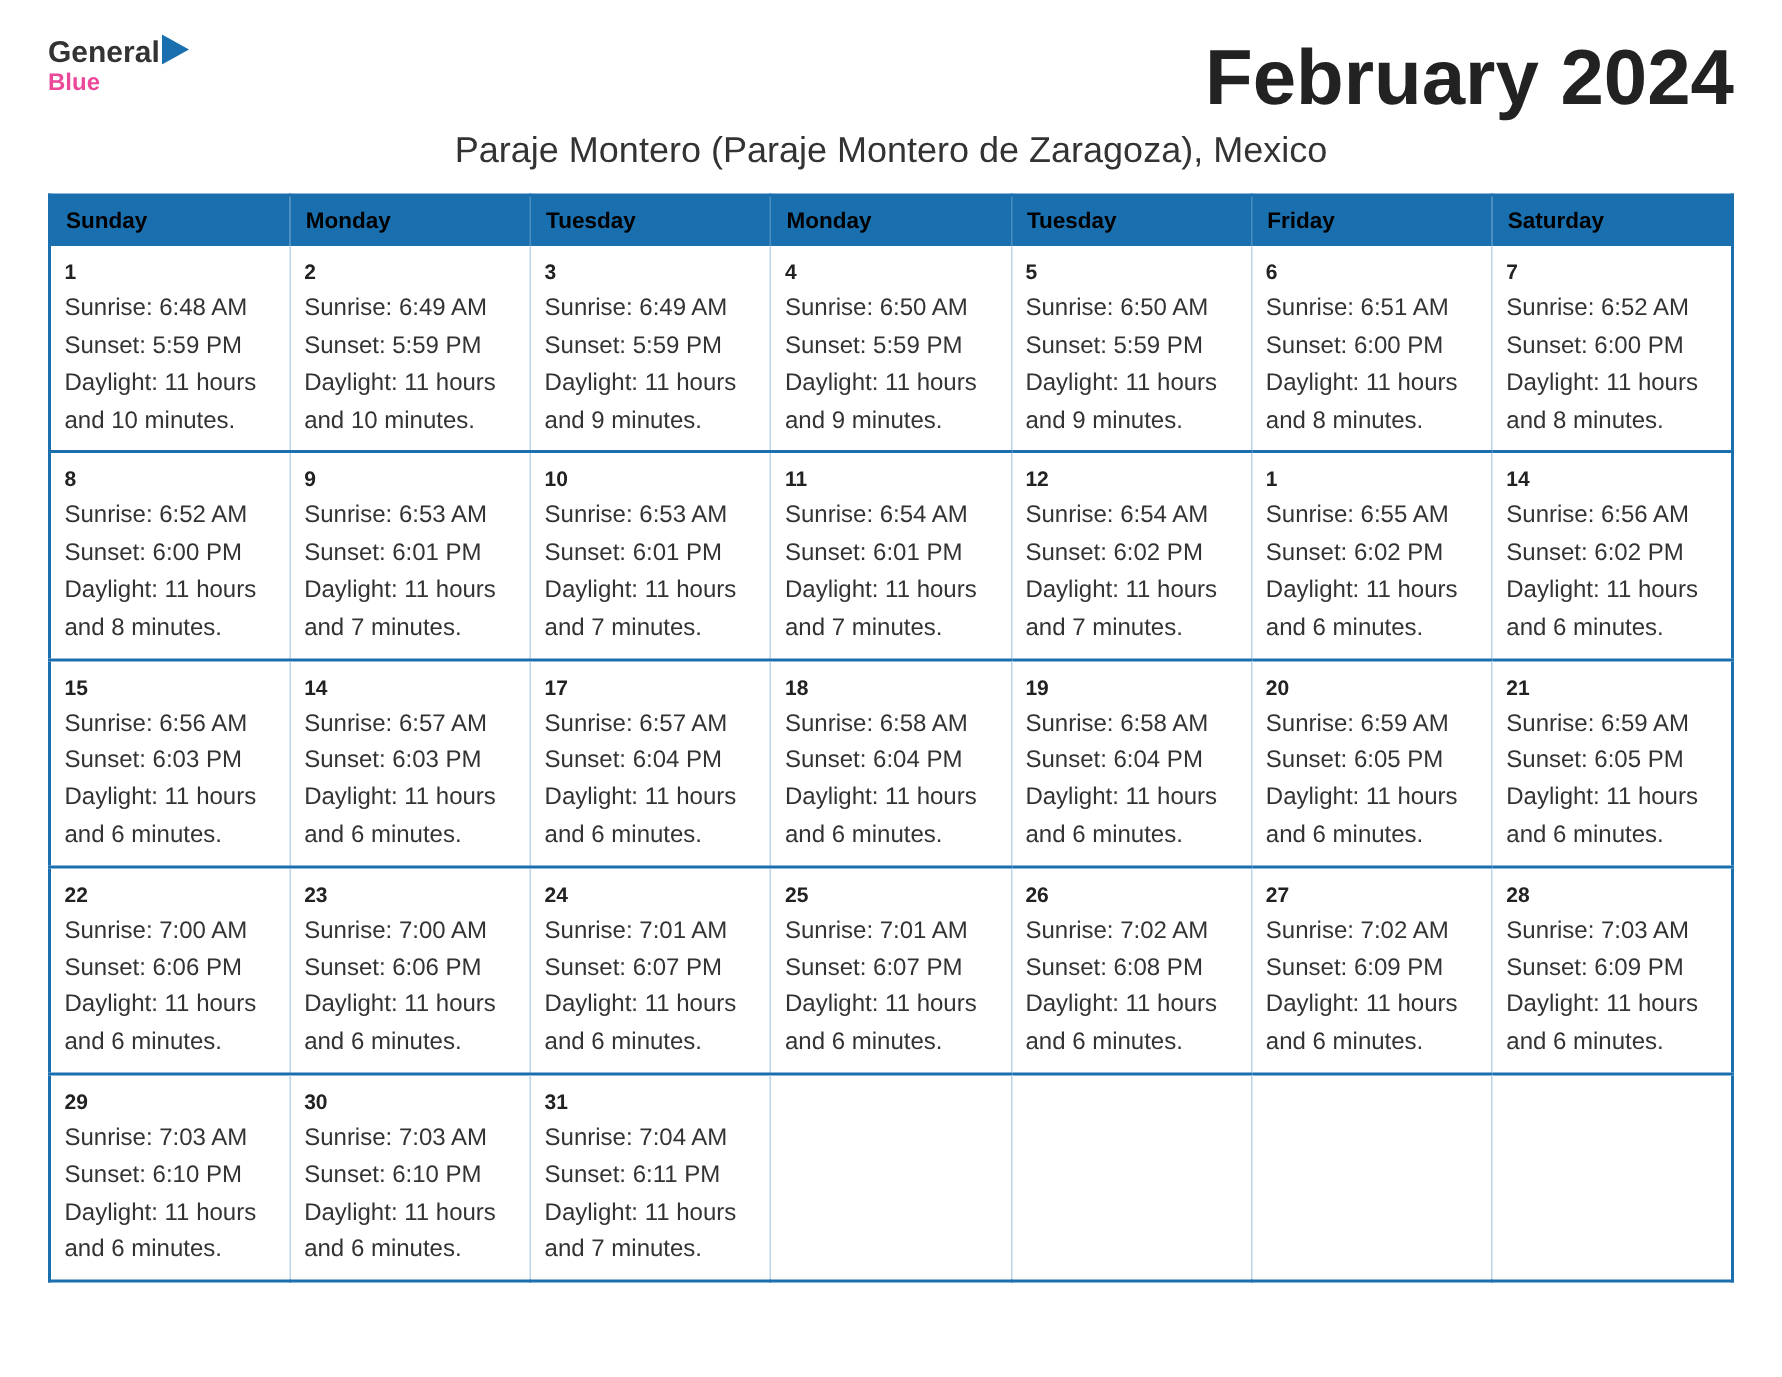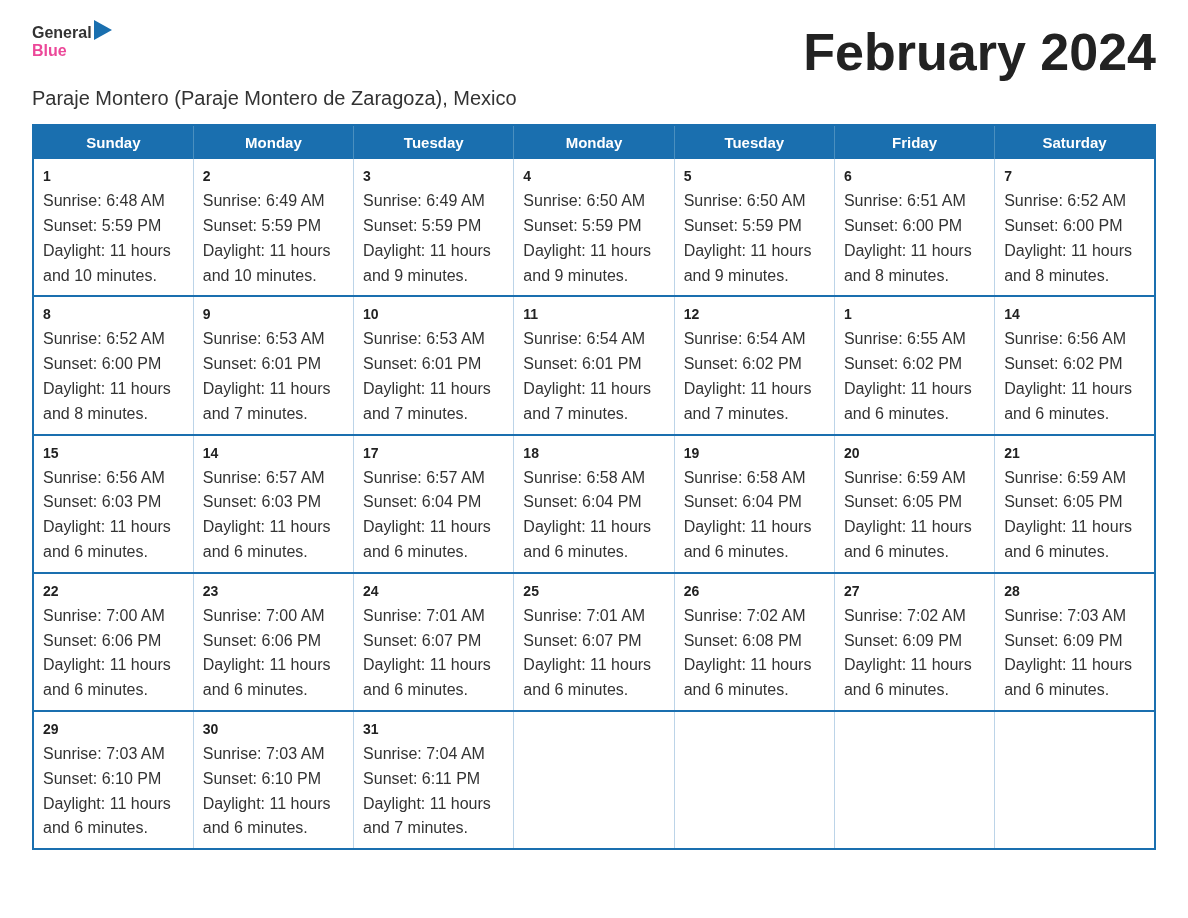--- a/index.html
+++ b/index.html
@@ -10,21 +10,21 @@
       width: 1188px;
       min-height: 918px;
     }
     .header-row {
       display: flex;
       align-items: flex-start;
       justify-content: space-between;
       margin-bottom: 6px;
     }
     .logo-text-general {
-      font-size: 16px;
+      font-size: 20px;
       font-weight: bold;
       color: #333;
     }
     .logo-area {
       display: flex;
       flex-direction: column;
       align-items: flex-start;
     }
     .logo-line1 {
       display: flex;
@@ -37,37 +37,38 @@
       margin-left: 0;
     }
     .month-title {
       font-size: 52px;
       font-weight: bold;
       color: #222;
       text-align: right;
       line-height: 1.1;
     }
     .subtitle {
-      font-size: 20px;
+      font-size: 24px;
       color: #333;
+      text-align: center;
       margin-bottom: 14px;
       font-weight: normal;
     }
     .calendar {
       width: 100%;
       border-collapse: collapse;
       border: 2px solid #1a6faf;
     }
     .calendar th {
       background-color: #1a6faf;
-      color: #ffffff;
+      color: #000000;
       font-size: 15px;
       font-weight: bold;
       padding: 8px 10px;
-      text-align: center;
+      text-align: left;
       border-right: 1px solid #4a8fbf;
     }
     .calendar th:last-child {
       border-right: none;
     }
     .calendar td {
       vertical-align: top;
       padding: 7px 9px;
       font-size: 12.5px;
       color: #222;

